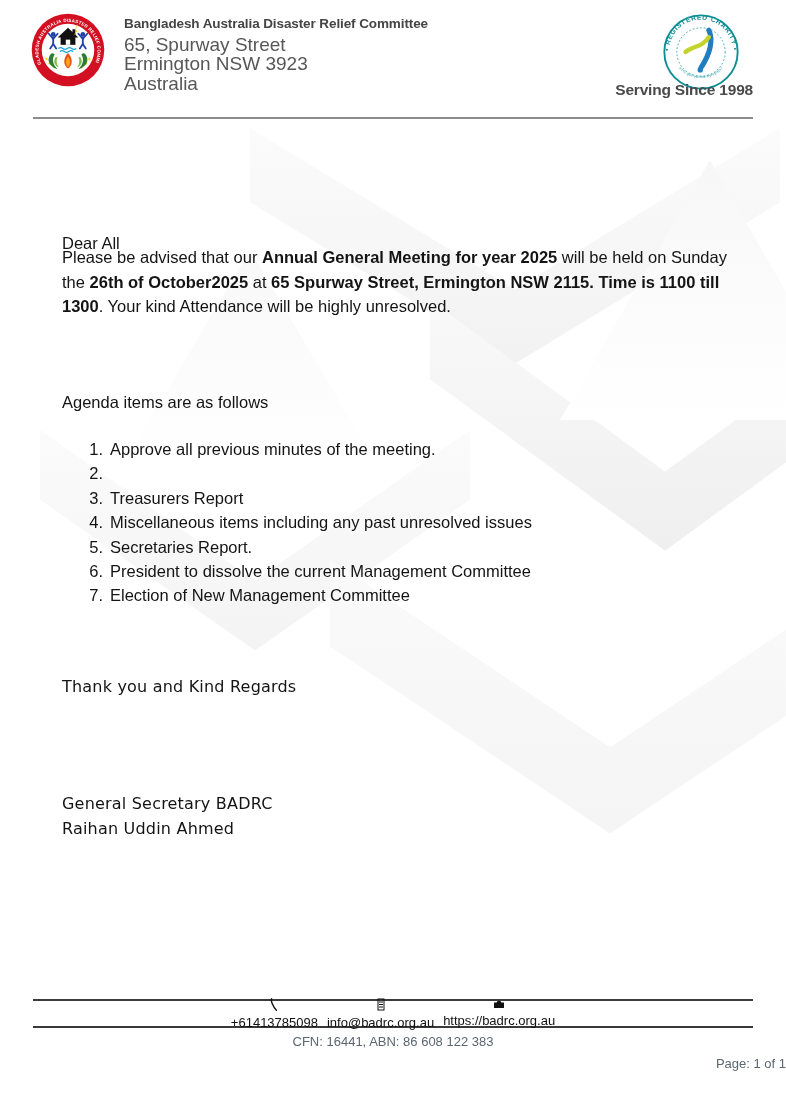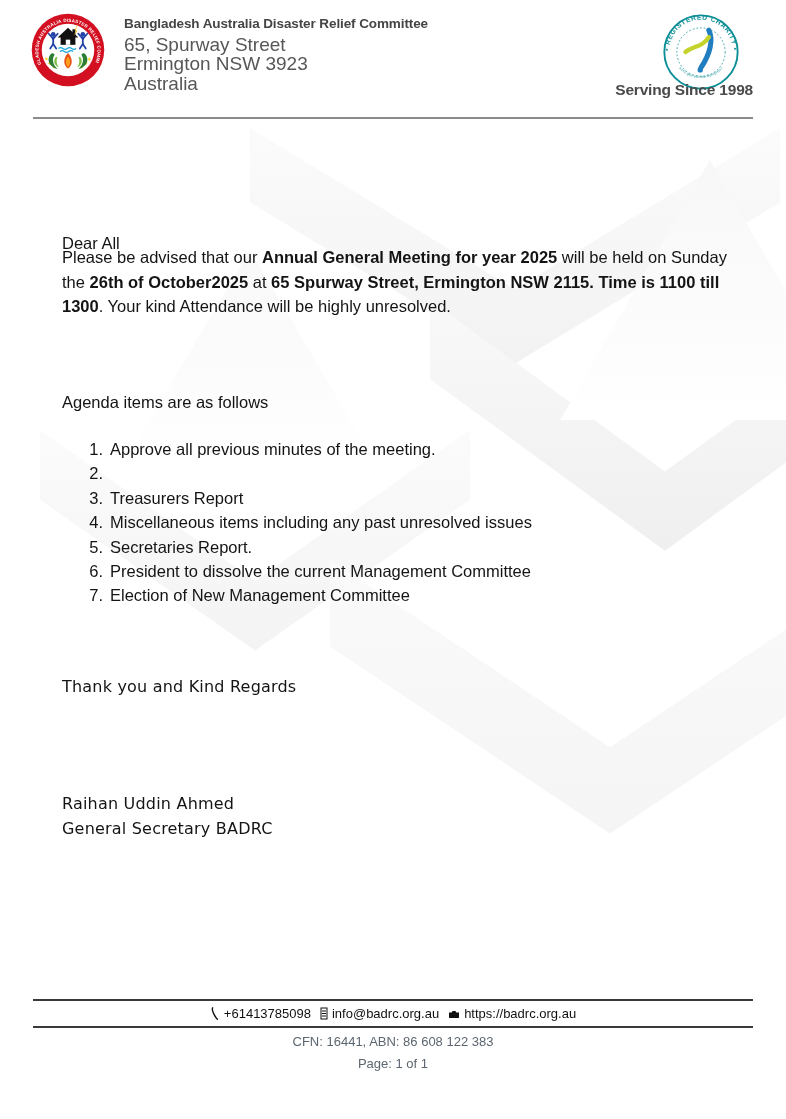--- a/index.html
+++ b/index.html
@@ -33,24 +33,24 @@
   .agenda-list .li { display:flex; line-height:24.4px; }
   .agenda-list .num { width:41px; text-align:right; margin-right:7px; flex:none; }
   .closing { top:675px; font-family:"DejaVu Sans", sans-serif; font-size:16px; letter-spacing:0.2px; }
   .signature { top:792px; font-family:"DejaVu Sans", sans-serif; font-size:16px; line-height:24.5px; letter-spacing:0.2px; }
 
   
   .contact-strip { position:absolute; left:33px; top:999px; width:720px; height:29px;
       border-top:2px solid #3a3a3a; border-bottom:2px solid #3a3a3a;
       display:flex; align-items:center; justify-content:center; gap:9px;
       font-size:13px; color:#111; }
-  .contact-item { display:flex; align-items:center; gap:4px; }
+  .contact-item { display:flex; align-items:center; gap:4px;flex-direction:column; }
   .contact-item svg { display:block; }
   .reg-line { position:absolute; left:0; top:1034px; width:100%; text-align:center; font-size:13px; color:#5c6670; }
-  .page-line { position:absolute; left:0; top:1056px; width:100%; text-align:center; font-size:13px; color:#5c6670; }
+  .page-line { position:absolute; left:0; top:1056px; width:100%; text-align:right; font-size:13px; color:#5c6670; }
   a.plain { color:inherit; text-decoration:none; }
 </style>
 </head>
 <body>
 
 <div class="page">
 
   <div class="wm chev" style="left:250px; top:128px; width:530px; height:310px; background:linear-gradient(180deg,#fbfbfb,#efefef);"></div>
   <div class="wm chev" style="left:430px; top:300px; width:470px; height:330px; background:linear-gradient(180deg,#f9f9f9,#ececec);"></div>
   <div class="wm chev" style="left:40px; top:430px; width:430px; height:290px; background:linear-gradient(180deg,#fbfbfb,#f1f1f1);"></div>
@@ -183,22 +183,22 @@
       </div>
     <div class="li">
         <span class="num">7.</span>
         <span>Election of New Management Committee</span>
       </div>
   </div>
 
   <div class="letter closing z">Thank you and Kind Regards</div>
 
   <div class="letter signature z">
+    <div>General Secretary BADRC</div>
     <div>Raihan Uddin Ahmed</div>
-    <div>General Secretary BADRC</div>
   </div>
 
   <div class="contact-strip z">
     <span class="contact-item">
       <svg width="10" height="13" viewBox="0 0 10 13">
           <path d="M2.6,0.8 C1.6,2.6 3.8,8.6 7.4,12.2" fill="none" stroke="#111" stroke-width="1.4" stroke-linecap="round"></path>
         </svg>
       <span>+61413785098</span>
     </span>
     <span class="contact-item">

